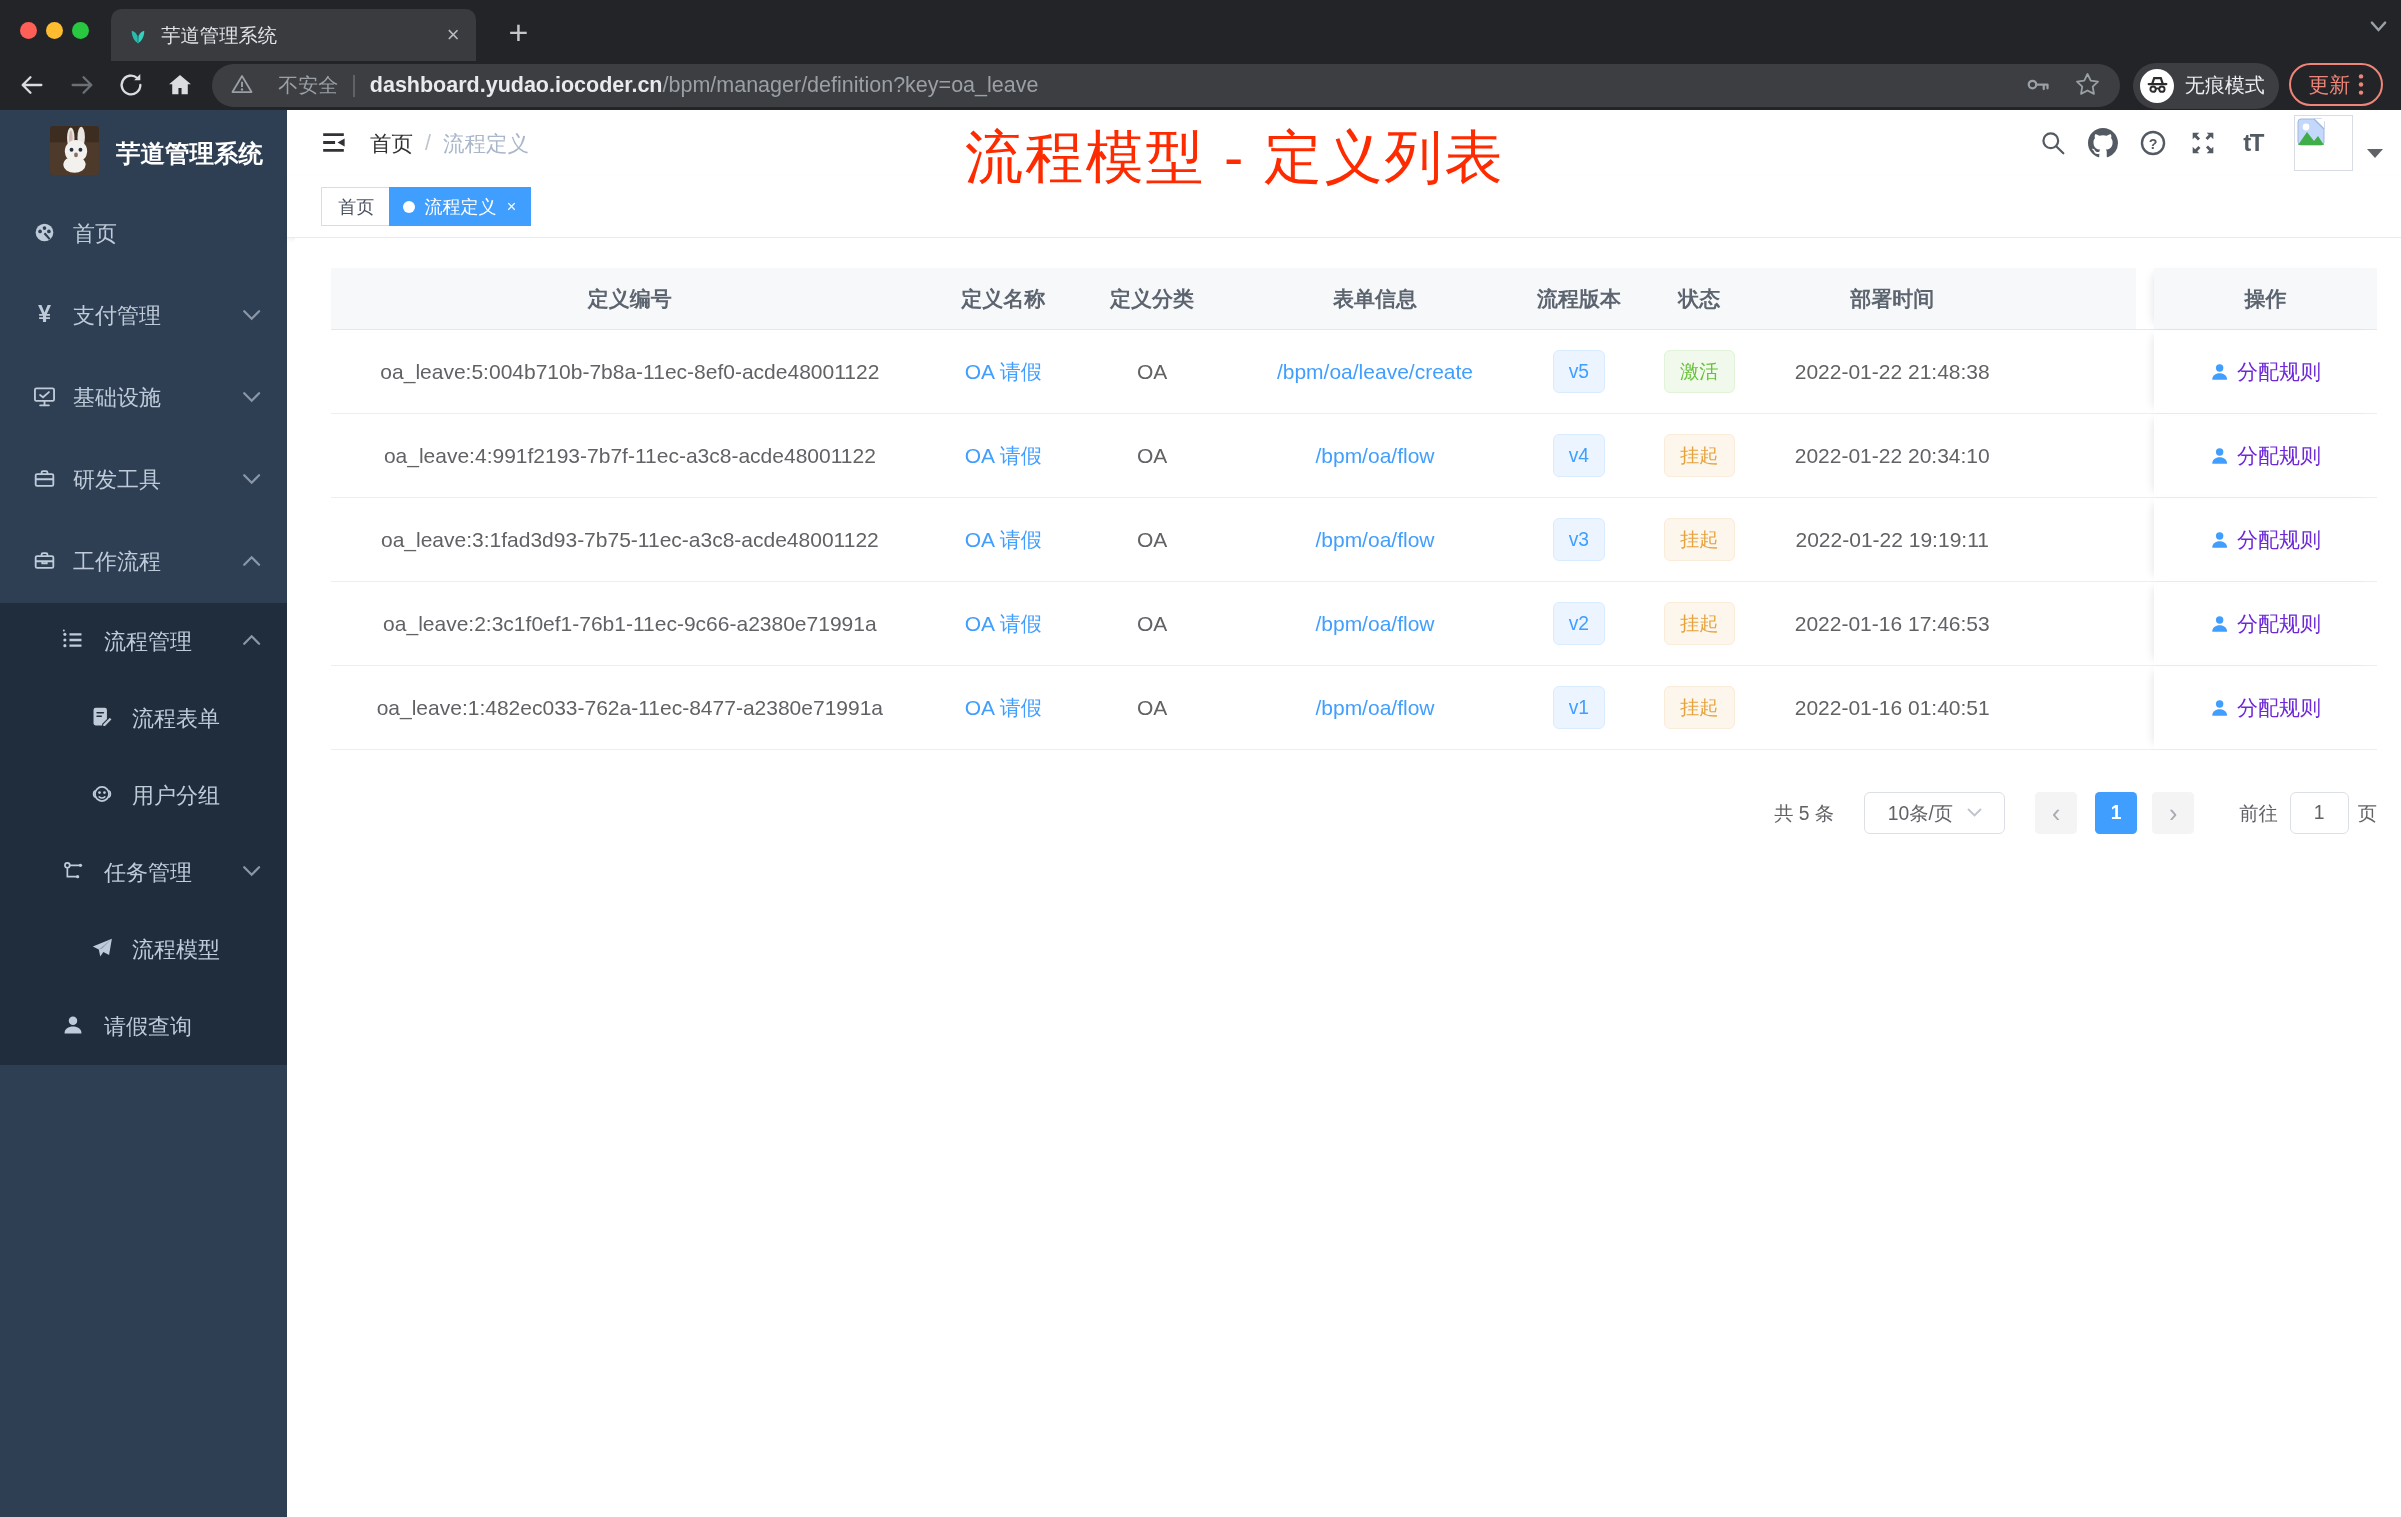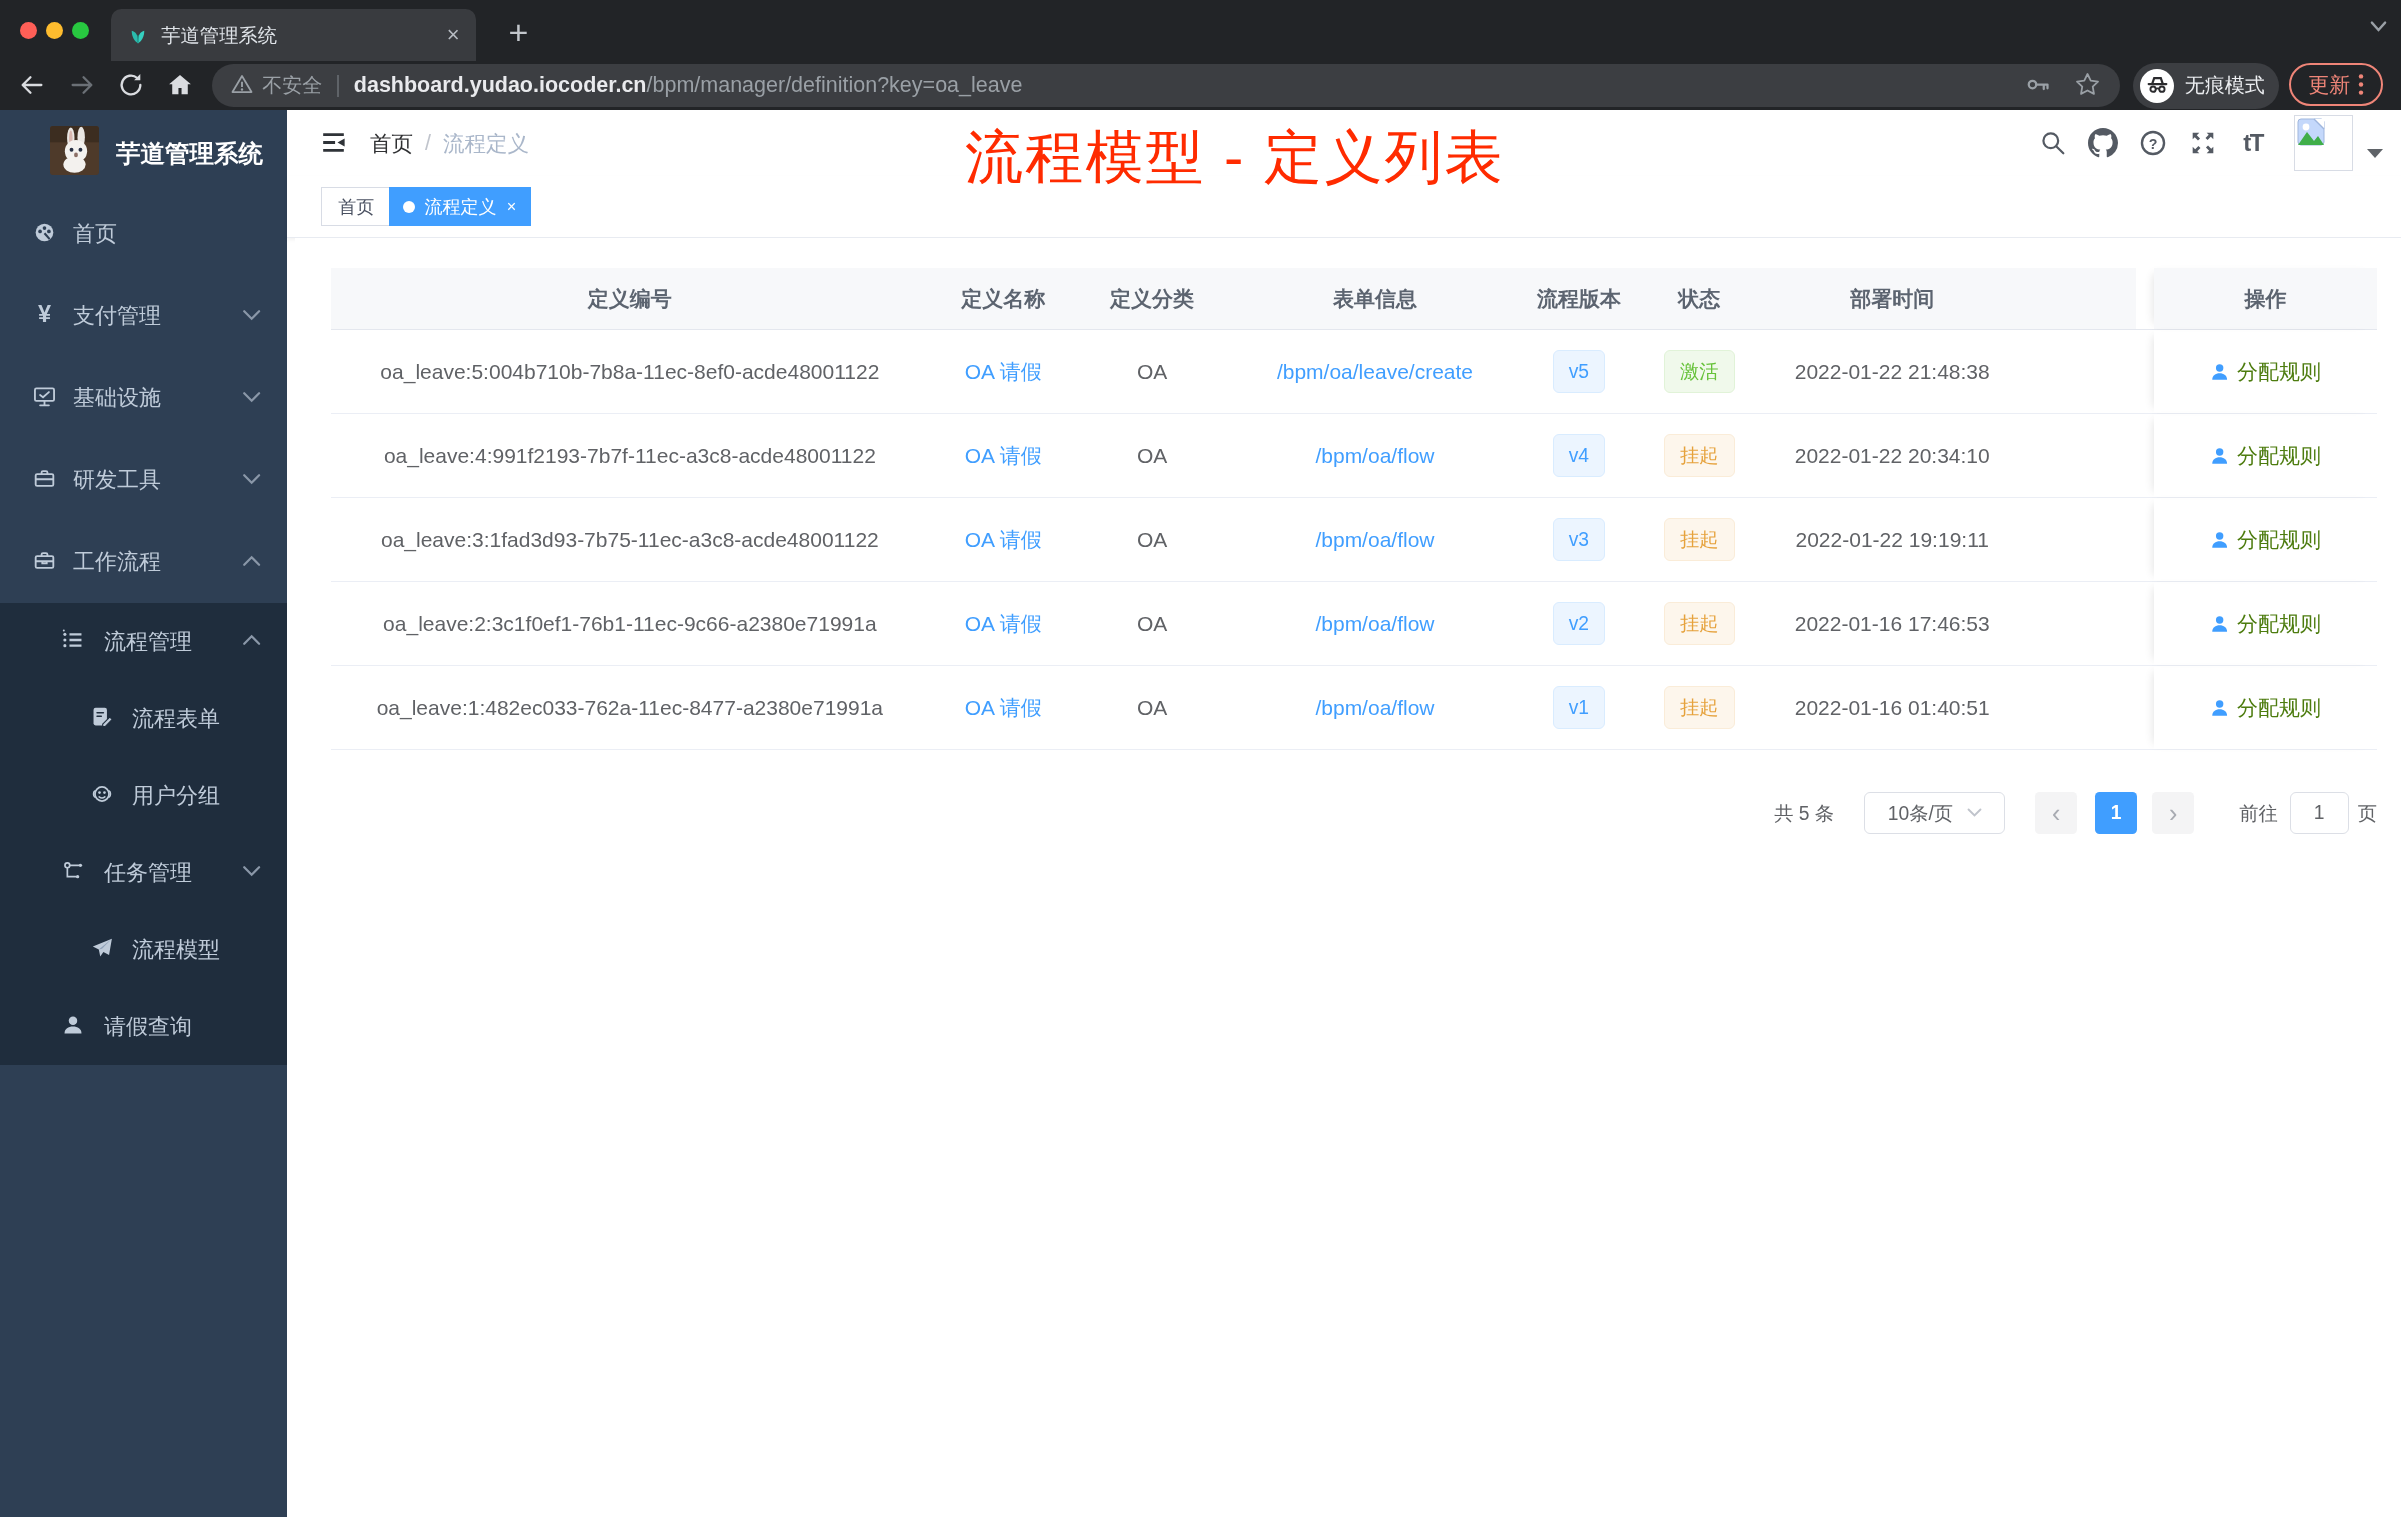--- a/index.html
+++ b/index.html
@@ -16,21 +16,21 @@
     border-radius:10.4px 10.4px 0 0; display:flex; align-items:center; padding:0 16.3px; }
   .tab-title { color:#dfe3e8; font-size:19.3px; margin-left:12px; flex:1; white-space:nowrap; overflow:hidden; }
   .tab-close { color:#b6bbc2; font-size:22px; line-height:1; }
   .newtab { position:absolute; left:496px; top:10.4px; width:45px; height:45px; color:#c3c7cc;
     font-size:34px; font-weight:300; display:flex; align-items:center; justify-content:center; }
   .tab-overflow { position:absolute; right:10.4px; top:18px; }
   .toolbar { position:absolute; left:0; top:61px; width:2401px; height:49px; background:#222427; }
   .navbtn { position:absolute; top:9.7px; }
   .omnibox { position:absolute; left:212px; top:3px; width:1908px; height:43px; border-radius:21.5px;
     background:#3c3e42; display:flex; align-items:center; padding:0 19.3px; }
-  .sec-label { color:#9aa0a6; font-size:20px; margin-left:9px; }
+  .sec-label { color:#9aa0a6; font-size:20px; margin-left:25px; }
   .omni-div { width:1.5px; height:22px; background:#5f6368; margin:0 15px; }
   .url { font-size:21.5px; white-space:nowrap; flex:1; overflow:hidden; }
   .url .domain { color:#e9eaed; font-weight:bold; }
   .url .path { color:#9aa0a6; }
   .omni-right { display:flex; align-items:center; gap:22px; margin-left:15px; }
   .incog-chip { position:absolute; left:2133px; top:1.5px; width:146px; height:46px; border-radius:23px;
     background:#3c3e42; display:flex; align-items:center; padding:0 7.4px; }
   .incog-circ { width:34px; height:34px; border-radius:50%; background:#fff; display:flex;
     align-items:center; justify-content:center; }
   .incog-label { color:#eceef1; font-size:20px; margin-left:10.4px; }
@@ -89,21 +89,21 @@
   .c6{width:130px;} .c7{width:256px;} .c8{width:116px;} .c9{width:18px;} .c10{width:223px;}
   .thead .c8 { background:#f7f8fa; }
   .thead .c9 { background:#fff; }
   .c10 { box-shadow:-7.4px 0 9px -6px rgba(0,0,0,.12); }
   .thead { border-bottom:1.5px solid #e4e7ee; }
   .link { color:#409eff; cursor:pointer; }
   .etag { height:43px; padding:0 15px; border-radius:6px; font-size:19.3px; display:flex; align-items:center; }
   .etag.primary { background:#ecf5ff; border:0.7px solid #d9ecff; color:#409eff; }
   .etag.success { background:#f0f9eb; border:0.7px solid #e1f3d8; color:#67c23a; }
   .etag.warning { background:#fdf6ec; border:0.7px solid #faecd8; color:#e6a23c;text-align:right; }
-  .op-link { color:#4d7c0f; display:flex; align-items:center; gap:7.4px; cursor:pointer; }
+  .op-link { color:#6d28d9; display:flex; align-items:center; gap:7.4px; cursor:pointer; }
 
   
   .pagination { position:absolute; left:36px; top:554px; width:2046px; height:42px; display:flex;
     justify-content:flex-end; align-items:center; font-size:19.3px; color:#606266; }
   .pg-total { margin-right:30px; }
   .pg-size { width:141px; height:42px; border:1.5px solid #dcdfe6; border-radius:6px; display:flex;
     align-items:center; justify-content:center; gap:13.4px; color:#606266; margin-right:30px; cursor:pointer; }
   .pg-btn { width:42px; height:42px; background:#f4f4f5; border-radius:4.5px; display:flex; align-items:center;
     justify-content:center; color:#a8abb2; font-size:25px; cursor:pointer; }
   .pg-prev { margin-right:18px; } .pg-next { margin-left:15px; margin-right:45px; }

